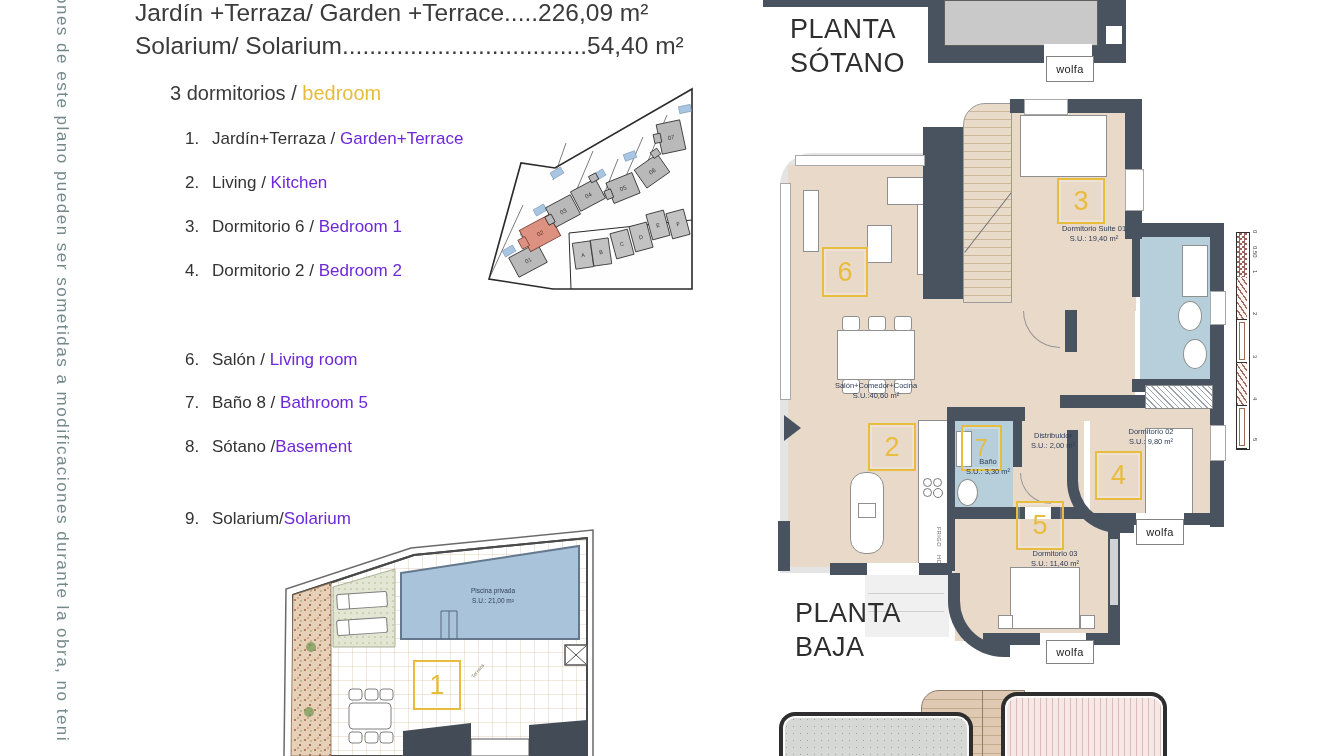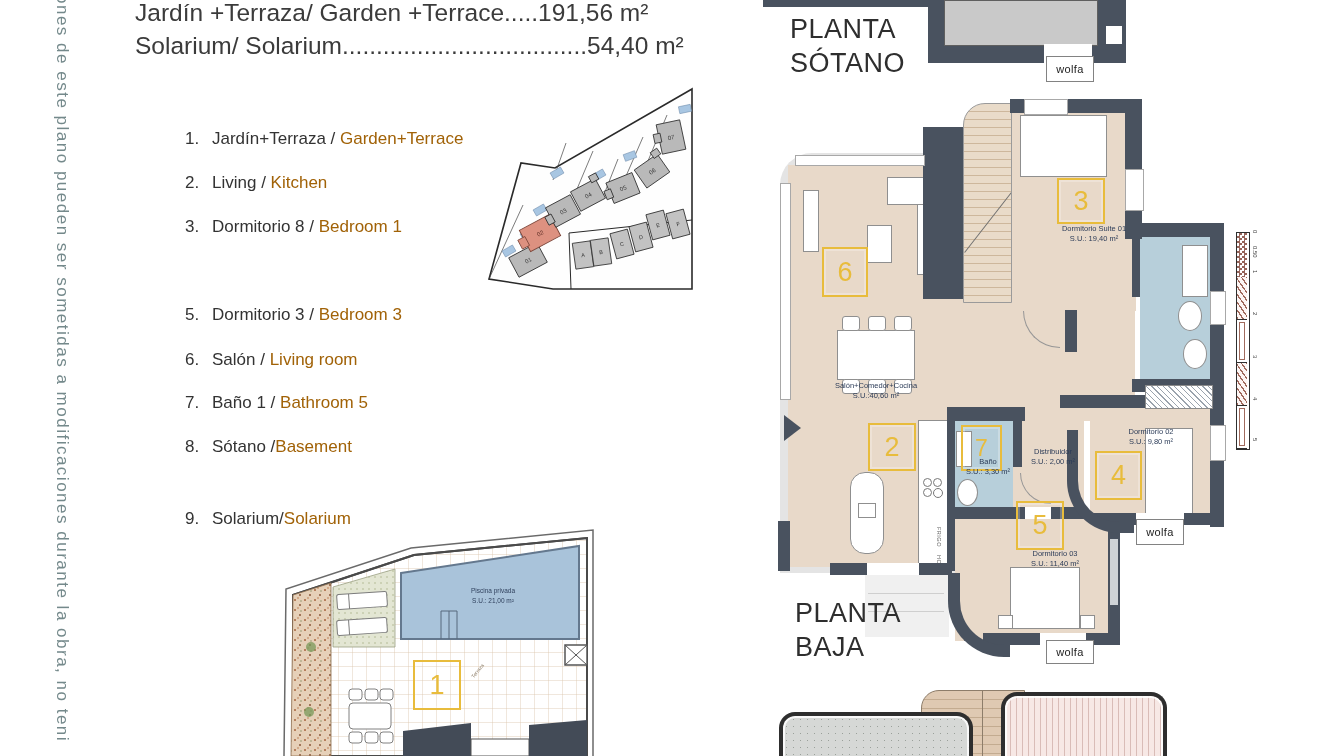--- a/index.html
+++ b/index.html
@@ -8,21 +8,21 @@
   .abs{position:absolute;}
   
   .side-note{position:absolute;left:52px;top:-6px;height:780px;writing-mode:vertical-rl;
              font-size:17px;letter-spacing:1.5px;color:#74898b;white-space:nowrap;}
   
   .hdr{position:absolute;left:135px;top:-4px;font-size:24.5px;color:#3b3b3b;line-height:33px;}
   .legend-title{position:absolute;left:170px;top:82px;font-size:20px;color:#3b3b3b;}
   .legend-title .yellow{color:#e6bc3c;}
   .leg-item{position:absolute;left:185px;font-size:17px;color:#333;white-space:nowrap;}
   .leg-item .num{display:inline-block;width:27px;}
-  .leg-item .en{color:#a16207;}
+  .leg-item .en{color:#6d28d9;}
   
   .plancap{position:absolute;font-size:27px;letter-spacing:.5px;color:#2e2e2e;line-height:34px;}
   
   .wall{position:absolute;background:#49525f;}
   .floor{position:absolute;background:#e8d9c9;}
   .bluefloor{position:absolute;background:#b7cfda;}
   .furn{position:absolute;background:#fff;border:1px solid #8f8f8f;}
   .winw{position:absolute;background:#fff;border:1px solid #a8a8a8;}
   .gapw{position:absolute;background:#fff;}
   .marker{position:absolute;border:2.5px solid #e8bc3c;color:#e8bc3c;display:flex;align-items:center;
@@ -68,31 +68,32 @@
     box-shadow:inset 0 0 0 2px rgba(255,255,255,.85);}
 </style>
 </head>
 <body>
 
 <div class="canvas">
 
   <div class="side-note">ones de este plano pueden ser sometidas a modificaciones durante la obra, no teni</div>
 
   <div class="hdr">
-    <div><span>Jardín +Terraza/ Garden +Terrace</span><span>.....</span><span>191,56 m²</span></div>
+    <div><span>Jardín +Terraza/ Garden +Terrace</span><span>.....</span><span>226,09 m²</span></div>
     <div><span>Solarium/ Solarium</span><span>....................................</span><span>54,40 m²</span></div>
   </div>
 
+  <div class="legend-title"><span>3 dormitorios / </span><span class="yellow">bedroom</span></div>
 
   <div class="leg-item" style="top:129px"><span class="num">1.</span><span>Jardín+Terraza / </span><span class="en">Garden+Terrace</span></div>
   <div class="leg-item" style="top:173px"><span class="num">2.</span><span>Living / </span><span class="en">Kitchen</span></div>
-  <div class="leg-item" style="top:217px"><span class="num">3.</span><span>Dormitorio 8 / </span><span class="en">Bedroom 1</span></div>
-  <div class="leg-item" style="top:305px"><span class="num">5.</span><span>Dormitorio 3 / </span><span class="en">Bedroom 3</span></div>
+  <div class="leg-item" style="top:217px"><span class="num">3.</span><span>Dormitorio 6 / </span><span class="en">Bedroom 1</span></div>
+  <div class="leg-item" style="top:261px"><span class="num">4.</span><span>Dormitorio 2 / </span><span class="en">Bedroom 2</span></div>
   <div class="leg-item" style="top:350px"><span class="num">6.</span><span>Salón / </span><span class="en">Living room</span></div>
-  <div class="leg-item" style="top:393px"><span class="num">7.</span><span>Baño 1 / </span><span class="en">Bathroom 5</span></div>
+  <div class="leg-item" style="top:393px"><span class="num">7.</span><span>Baño 8 / </span><span class="en">Bathroom 5</span></div>
   <div class="leg-item" style="top:437px"><span class="num">8.</span><span>Sótano /</span><span class="en">Basement</span></div>
   <div class="leg-item" style="top:509px"><span class="num">9.</span><span>Solarium/</span><span class="en">Solarium</span></div>
 
   <svg class="abs" style="left:471px;top:85px" width="230" height="209" viewBox="0 0 230 209">
     <path d="M221,4 L84,83 L50,78 L18,194 L82,204 L221,204 Z" fill="#fefefe" stroke="#2a2a2a" stroke-width="1.6"></path>
     <path d="M98,148 L221,135 M100,204 L98,148" fill="none" stroke="#2a2a2a" stroke-width="1"></path>
     <path d="M95,58 L82,95 M122,66 L106,104 M147,74 L132,112 M172,52 L152,98 M196,30 L172,88 M18,194 L52,120" fill="none" stroke="#444" stroke-width=".7"></path>
     <g transform="translate(69,125) rotate(-30)">
         <rect x="-6" y="-3.5" width="12" height="7" fill="#a8c6e2" stroke="#6a87a8" stroke-width=".5"></rect>
       </g>
@@ -285,21 +286,21 @@
     <div class="marker" style="left:287px;top:83px;width:44px;height:42px">3</div>
 
     <div class="rlabel" style="left:58px;top:286px;width:96px">
       <div>Salón+Comedor+Cocina</div>
       <div>S.U.:40,60 m²</div>
     </div>
     <div class="rlabel" style="left:268px;top:129px;width:112px">
       <div>Dormitorio Suite 01</div>
       <div>S.U.: 19,40 m²</div>
     </div>
-    <div class="rlabel" style="left:250px;top:352px;width:66px">
+    <div class="rlabel" style="left:250px;top:336px;width:66px">
       <div>Distribuidor</div>
       <div>S.U.: 2,00 m²</div>
     </div>
     <div class="rlabel" style="left:192px;top:362px;width:52px">
       <div>Baño</div>
       <div>S.U.: 3,30 m²</div>
     </div>
     <div class="rlabel" style="left:345px;top:332px;width:72px">
       <div>Dormitorio 02</div>
       <div>S.U.: 9,80 m²</div>

